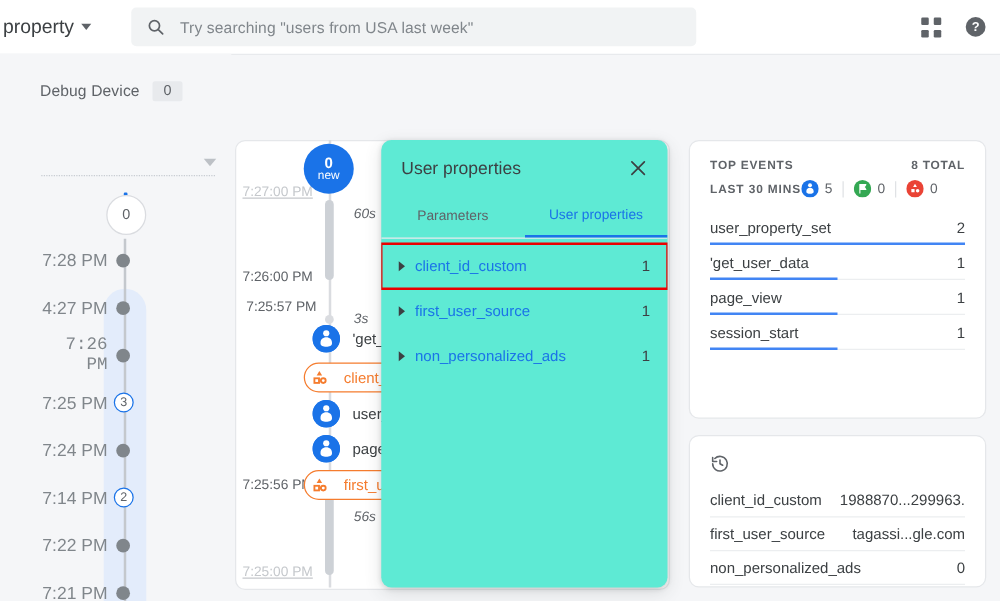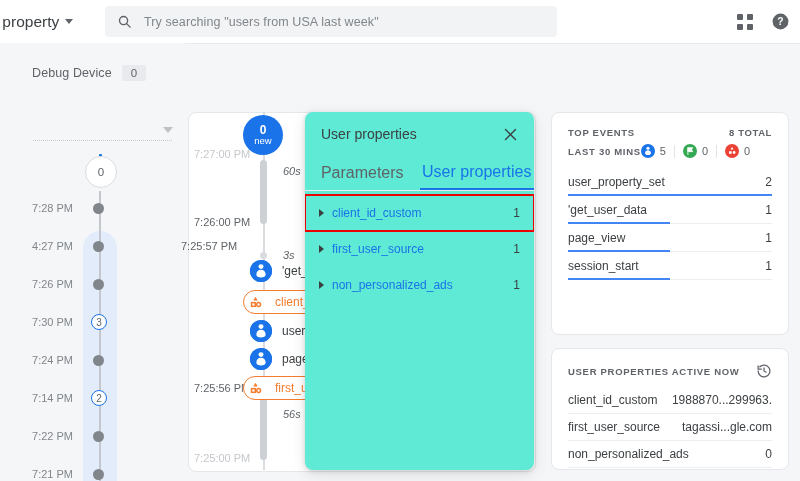--- a/index.html
+++ b/index.html
@@ -169,24 +169,24 @@
   .rail-item {
     position: absolute;
     left: 0;
     width: 185px;
     height: 18px;
     display: flex;
     align-items: center;
   }
   .rail-item .tlabel {
     position: absolute;
-    left: 15px;
+    left: 28px;
     width: 58px;
     text-align: right;
-    font-size: 11px;
+    font-size: 14px;
     color: #80868b;
   }
   .rail-item .tdot {
     position: absolute;
     left: 93px;
     width: 11px; height: 11px;
     border-radius: 50%;
     background: #80868b;
     cursor: pointer;
   }
@@ -232,21 +232,21 @@
     width: 7px; height: 7px;
     border-radius: 50%;
     background: #dadce0;
   }
   .stream-time {
     position: absolute;
     font-size: 11px;
     color: #5f6368;
     white-space: nowrap;
   }
-  .stream-time.faded { color: #c5c8cc; }
+  .stream-time.faded { color: #c5c8cc; text-decoration: underline; }
   .stream-gap {
     position: absolute;
     font-size: 11px;
     font-style: italic;
     color: #5f6368;
   }
   .ev-new-badge {
     position: absolute;
     left: 243px; top: 115px;
     width: 40px; height: 40px;
@@ -348,21 +348,21 @@
   .dialog-tabs {
     display: flex;
     border-bottom: 1px solid #e8eaed;
     height: 34px;
   }
   .dtab {
     flex: 1;
     display: flex;
     align-items: center;
     justify-content: center;
-    font-size: 16px;
+    font-size: 11px;
     color: #5f6368;
     cursor: pointer;
     box-sizing: border-box;
   }
   .dtab.active {
     color: #1a73e8;
     border-bottom: 2.5px solid #1a73e8;
   }
   .prop-list { padding-top: 4px; }
   .prop-row {
@@ -405,21 +405,21 @@
     background: #ffffff;
     border: 1px solid #e5e7ea;
     border-radius: 8px;
     box-sizing: border-box;
   }
   #top-events-card { top: 112px; height: 223px; }
   #user-props-card { top: 348px; height: 122px; }
 
   .card-head {
     display: flex;
-    align-items: center;
+    align-items: flex-start;
     justify-content: space-between;
     padding: 14px 16px 0 16px;
   }
   .card-eyebrow {
     font-size: 9.5px;
     letter-spacing: .7px;
     color: #5f6368;
     font-weight: bold;
     text-transform: uppercase;
   }
@@ -548,26 +548,26 @@
 
     <div id="rail-items">
         <div class="rail-item" style="top: 156px;">
           <span class="tlabel">7:28 PM</span>
           <span class="tdot"></span>
         </div>
         <div class="rail-item" style="top: 194px;">
           <span class="tlabel">4:27 PM</span>
           <span class="tdot"></span>
         </div>
-        <div class="rail-item" style="top: 232px;">
+        <div class="rail-item" style="top: 232px; font-family: Liberation Mono, monospace;">
           <span class="tlabel">7:26 PM</span>
           <span class="tdot"></span>
         </div>
         <div class="rail-item" style="top: 270px;">
-          <span class="tlabel">7:30 PM</span>
+          <span class="tlabel">7:25 PM</span>
           <span class="tdot ring">3</span>
         </div>
         <div class="rail-item" style="top: 308px;">
           <span class="tlabel">7:24 PM</span>
           <span class="tdot"></span>
         </div>
         <div class="rail-item" style="top: 346px;">
           <span class="tlabel">7:14 PM</span>
           <span class="tdot ring">2</span>
         </div>
@@ -585,21 +585,21 @@
   <div class="stream-card"></div>
   <div class="stream-line"></div>
 
   <div class="stream-thumb" style="top:160px;height:64px;"></div>
   <div class="stream-tick" style="top:252px;"></div>
   <div class="stream-thumb" style="top:392px;height:68px;"></div>
 
   <div id="stream-times">
       <div class="stream-time faded" style="top: 148px; left: 194px;">7:27:00 PM</div>
       <div class="stream-time" style="top: 216px; left: 194px;">7:26:00 PM</div>
-      <div class="stream-time" style="top: 240px; left: 181px;">7:25:57 PM</div>
+      <div class="stream-time" style="top: 240px; left: 197px;">7:25:57 PM</div>
       <div class="stream-time" style="top: 382px; left: 194px;">7:25:56 PM</div>
       <div class="stream-time faded" style="top: 452px; left: 194px;">7:25:00 PM</div>
     </div>
   <div id="stream-gaps">
       <div class="stream-gap" style="top: 165px; left: 283px;">60s</div>
       <div class="stream-gap" style="top: 249px; left: 283px;">3s</div>
       <div class="stream-gap" style="top: 408px; left: 283px;">56s</div>
     </div>
   <div id="stream-events">
       <div class="ev-row" style="top: 260px;">
@@ -755,21 +755,20 @@
         <div class="ev-list-row">
           <span class="label">session_start</span>
           <span class="val">1</span>
           <span class="bar" style="width: 50%; background: rgb(66, 133, 244);"></span>
         </div>
       </div>
   </div>
 
   <div class="rcard" id="user-props-card">
     <div class="card-head">
-      <span class="card-eyebrow">USER PROPERTIES ACTIVE NOW</span>
       <span class="history-icon">
         <svg width="16" height="16" viewBox="0 0 24 24" fill="none" stroke="#5f6368" stroke-width="1.9" stroke-linecap="round" stroke-linejoin="round">
           <path d="M3.2 12a8.8 8.8 0 1 0 2.6-6.3"></path>
             <polyline points="3.2,4.4 3.2,9.2 8,9.2"></polyline>
           <polyline points="12,7.4 12,12 15.2,13.8"></polyline>
         </svg>
       </span>
     </div>
     <div class="up-list" id="user-props-list">
         <div class="up-list-row">

